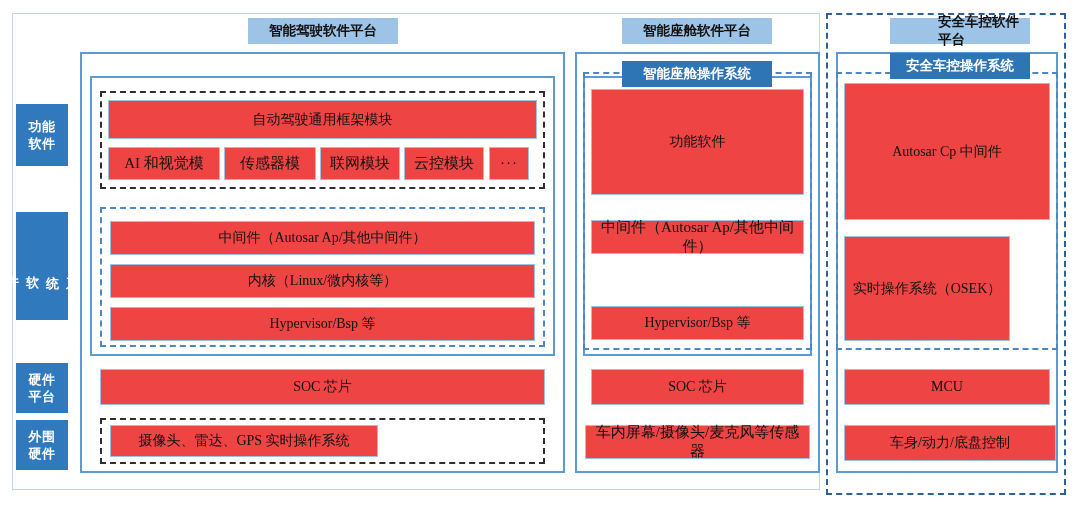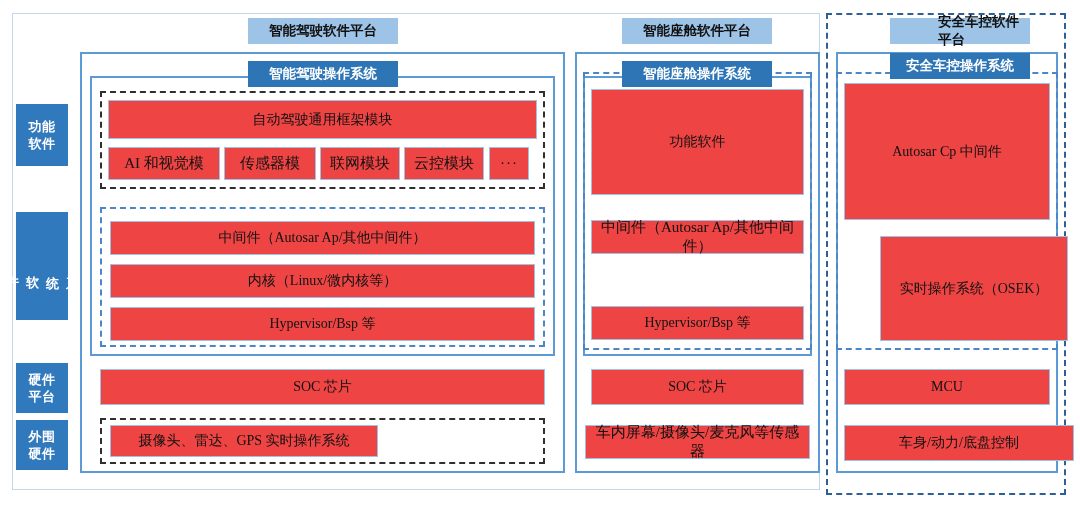--- a/index.html
+++ b/index.html
@@ -117,21 +117,20 @@
       <span>硬件</span>
     </span>
   </div>
 
   <div class="abs solid-mid" style="left:80px;top:52px;width:485px;height:421px;"></div>
 
   <div class="platform-title" style="left:248px;top:18px;width:150px;height:26px;">智能驾驶软件平台</div>
 
   <div class="abs solid-mid" style="left:90px;top:76px;width:465px;height:280px;"></div>
 
-  <div class="os-title" style="left:248px;top:61px;width:150px;height:26px;">智能驾驶操作系统</div>
 
   <div class="abs dashed-mid" style="left:100px;top:91px;width:445px;height:98px;border-color:#2f2f2f;"></div>
 
   <div class="cell" style="left:108px;top:100px;width:429px;height:39px;">自动驾驶通用框架模块</div>
 
   <div class="cell small" style="left:108px;top:147px;width:112px;height:33px;">AI 和视觉模</div>
   <div class="cell small" style="left:224px;top:147px;width:92px;height:33px;">传感器模</div>
   <div class="cell small" style="left:320px;top:147px;width:80px;height:33px;">联网模块</div>
   <div class="cell small" style="left:404px;top:147px;width:80px;height:33px;">云控模块</div>
   <div class="cell dots" style="left:489px;top:147px;width:40px;height:33px;">···</div>
@@ -172,19 +171,19 @@
   <div class="platform-title" style="left:890px;top:18px;width:140px;height:26px;padding-left:48px;">安全车控软件平台</div>
 
   <div class="abs solid-mid" style="left:836px;top:52px;width:222px;height:421px;"></div>
 
   <div class="os-title" style="left:890px;top:53px;width:140px;height:26px;">安全车控操作系统</div>
 
   <div class="abs dashed-mid" style="left:836px;top:72px;width:222px;height:278px;"></div>
 
   <div class="cell" style="left:844px;top:83px;width:206px;height:137px;">Autosar Cp 中间件</div>
 
-  <div class="cell" style="left:880px;top:236px;width:188px;height:105px;">实时操作系统（OSEK）</div>
+  <div class="cell" style="left:844px;top:236px;width:166px;height:105px;">实时操作系统（OSEK）</div>
 
   <div class="cell" style="left:844px;top:369px;width:206px;height:36px;">MCU</div>
 
-  <div class="cell" style="left:844px;top:425px;width:230px;height:36px;">车身/动力/底盘控制</div>
+  <div class="cell" style="left:844px;top:425px;width:212px;height:36px;">车身/动力/底盘控制</div>
 
 </div>
 
 </body></html>

